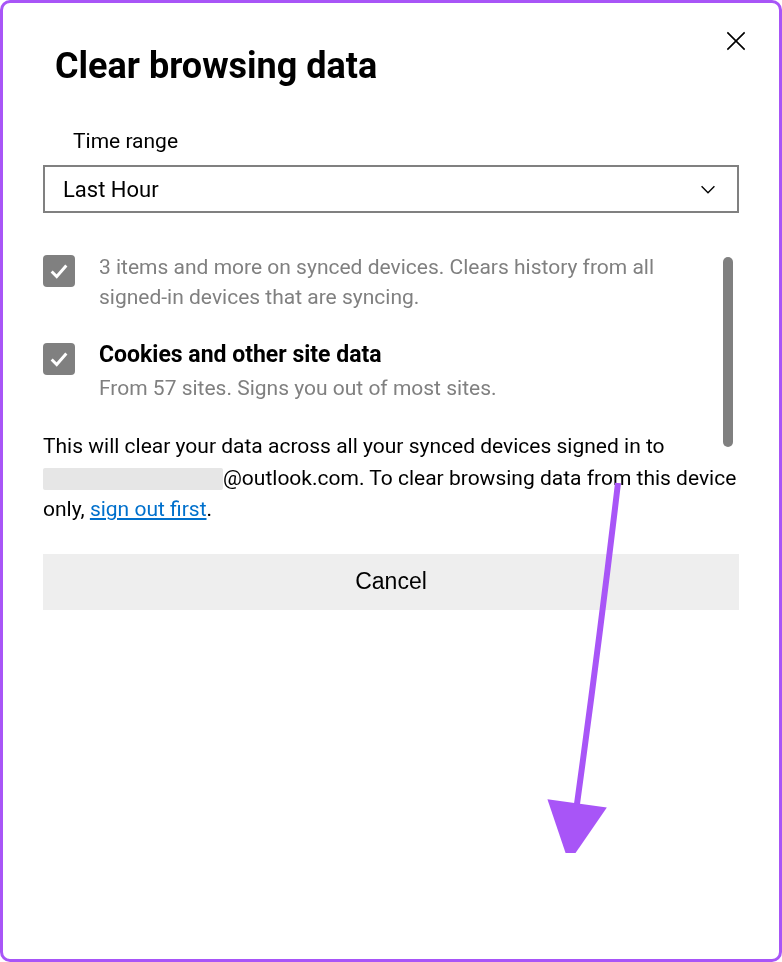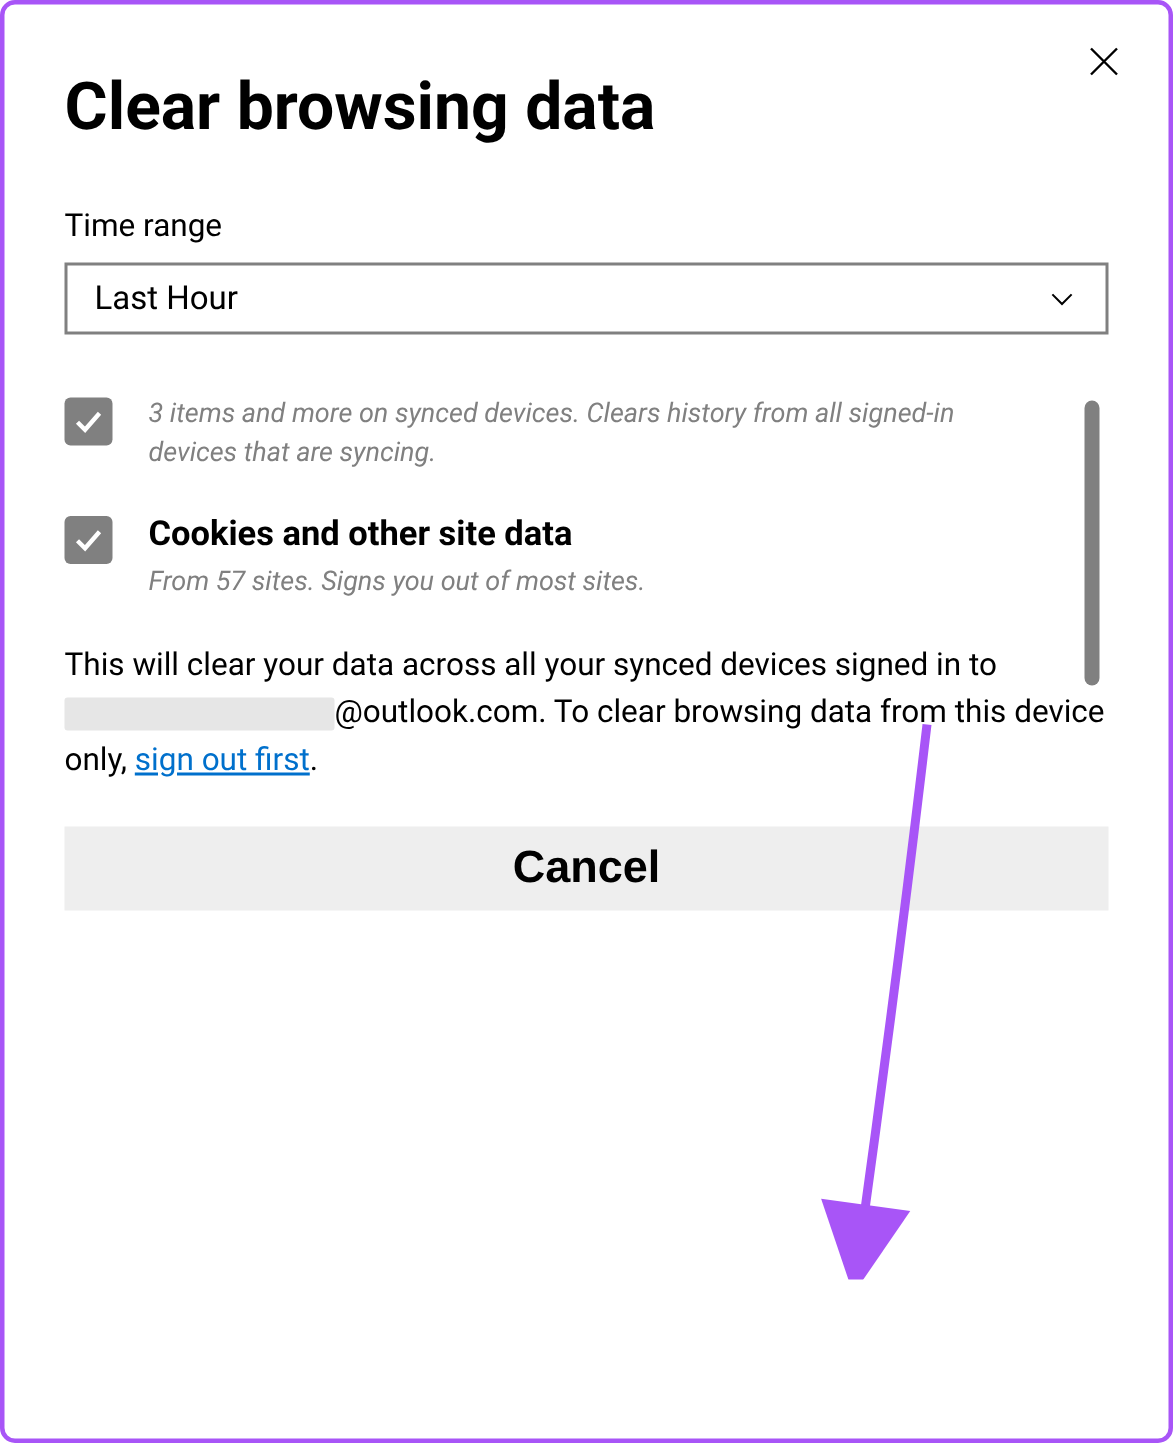--- a/index.html
+++ b/index.html
@@ -28,30 +28,32 @@
       align-items: center;
       justify-content: center;
     }
     .close-btn svg {
       width: 26px;
       height: 26px;
       stroke: #000;
       stroke-width: 1.5;
     }
     .dialog-title {
-      font-size: 44px;
+      font-size: 36px;
       font-weight: 700;
       color: #000;
       margin-top: 12px;
       margin-bottom: 42px;
+      margin-left: 12px;
     }
     .time-range-label {
       font-size: 21px;
       color: #000;
       margin-bottom: 12px;
+      margin-left: 30px;
     }
     .select-wrap {
       position: relative;
       margin-bottom: 40px;
     }
     .time-select {
       width: 100%;
       height: 48px;
       border: 2px solid #808080;
       background: #fff;
@@ -116,24 +118,23 @@
     .option-content {
       flex: 1;
     }
     .option-title {
       font-size: 23px;
       font-weight: 700;
       color: #000;
       margin-bottom: 6px;
     }
     .option-desc {
-      font-size: 18px;
+      font-size: 21px;
       color: #808080;
       line-height: 1.42;
-      font-style: italic;
     }
     .sync-notice {
       font-size: 21px;
       color: #000;
       line-height: 1.5;
       margin-top: 10px;
       margin-bottom: 28px;
     }
     .redacted {
       display: inline-block;
@@ -150,22 +151,22 @@
       cursor: pointer;
       text-align: right;
     }
     .buttons {
       display: flex;
       gap: 16px;
     }
     .btn {
       flex: 1;
       height: 56px;
-      font-size: 30px;
-      font-weight: 700;
+      font-size: 23px;
+      font-weight: 400;
       border: none;
       cursor: pointer;
       display: flex;
       align-items: center;
       justify-content: center;
     }
     .btn-cancel {
       background: #eeeeee;
       color: #000;
     }

